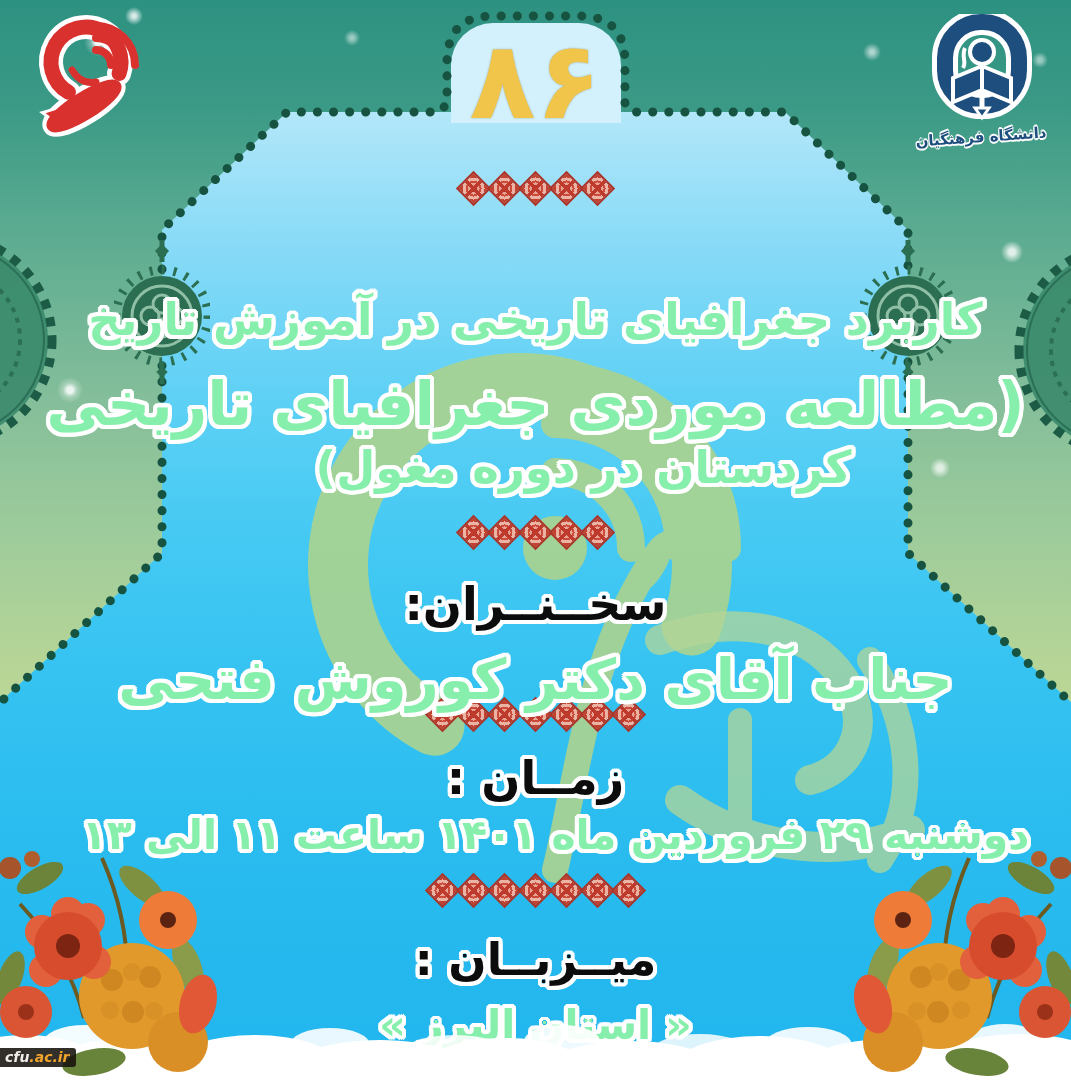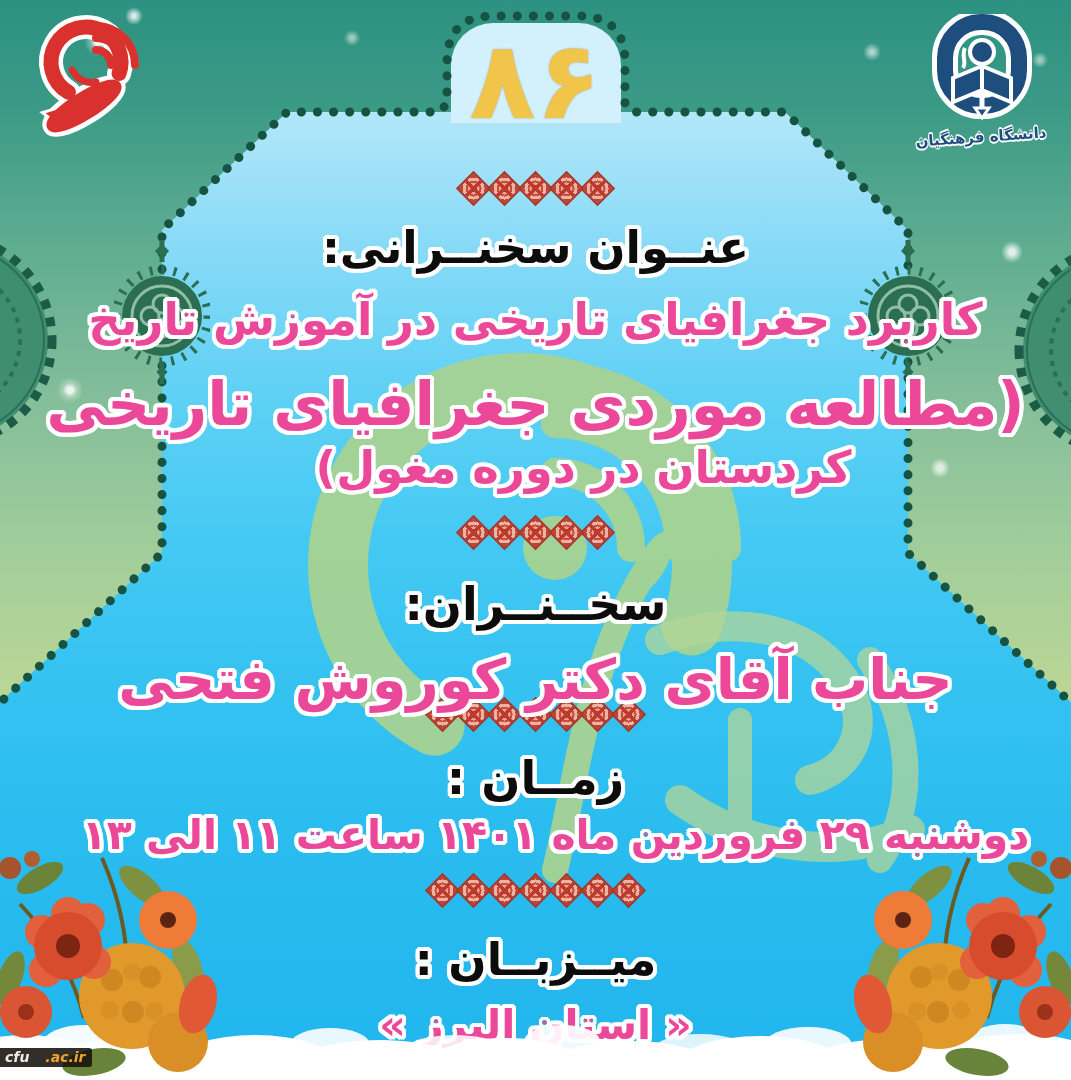--- a/index.html
+++ b/index.html
@@ -61,21 +61,21 @@
   .line{
     position:absolute;left:0;width:100%;text-align:center;direction:rtl;
     font-weight:bold;z-index:7;line-height:1.15;
     text-shadow:
       3px 3px 0 #fff,-3px -3px 0 #fff,3px -3px 0 #fff,-3px 3px 0 #fff,
       4px 0 0 #fff,-4px 0 0 #fff,0 4px 0 #fff,0 -4px 0 #fff,
       2px 4px 0 #fff,-2px 4px 0 #fff,2px -4px 0 #fff,-2px -4px 0 #fff,
       4px 2px 0 #fff,-4px 2px 0 #fff,4px -2px 0 #fff,-4px -2px 0 #fff;
   }
   .black{color:#0c0c0c;}
-  .navy{color:#ec4899;}
+  .navy{color:#86efac;}
   .num86{
     position:absolute;left:0;width:100%;top:22px;text-align:center;z-index:7;
     font-size:108px;line-height:1.1;font-weight:bold;color:#f0c54a;
     text-shadow:0 0 2px rgba(110,100,55,.55);
   }
   
   .clouds{position:absolute;left:0;bottom:0;z-index:8;}
   .flowers{position:absolute;z-index:9;}
   .flowers.left{left:-18px;top:846px;}
   .flowers.right{right:-18px;top:846px;transform:scaleX(-1);}
@@ -87,21 +87,21 @@
     text-shadow:1px 1px 0 #fff,-1px -1px 0 #fff,1px -1px 0 #fff,-1px 1px 0 #fff,0 2px 0 #fff,0 -2px 0 #fff;
     transform:rotate(-4deg);
   }
   .site-tag{
     position:absolute;left:0;top:1048px;z-index:11;
     background:rgba(22,17,12,.88);border-radius:0 3px 3px 0;
     padding:1px 7px 2px 5px;font-style:italic;font-weight:bold;font-size:14px;
     letter-spacing:0;
   }
   .site-tag .pre{color:#efedea;}
-  .site-tag .suf{color:#f2a42a;padding-left:16px;}
+  .site-tag .suf{color:#f2a42a;}
 </style>
 </head>
 <body>
 
 <div class="poster">
 
   <div class="exterior"></div>
   <div class="panel"></div>
   <div class="tab"></div>
 
@@ -176,21 +176,20 @@
     </g>
   </svg>
 
   <div class="num86">۸۶</div>
 
   <div class="divider" style="top:176px;"><span class="diamond"></span><span class="diamond"></span><span class="diamond"></span><span class="diamond"></span><span class="diamond"></span></div>
   <div class="divider" style="top:520px;"><span class="diamond"></span><span class="diamond"></span><span class="diamond"></span><span class="diamond"></span><span class="diamond"></span></div>
   <div class="divider" style="top:702px;"><span class="diamond"></span><span class="diamond"></span><span class="diamond"></span><span class="diamond"></span><span class="diamond"></span><span class="diamond"></span><span class="diamond"></span></div>
   <div class="divider" style="top:878px;"><span class="diamond"></span><span class="diamond"></span><span class="diamond"></span><span class="diamond"></span><span class="diamond"></span><span class="diamond"></span><span class="diamond"></span></div>
 
-  <div class="line black" style="top:222px;font-size:45px;">عنــوان سخنــرانی:</div>
   <div class="line navy" style="top:294px;font-size:45px;">کاربرد جغرافیای تاریخی در آموزش تاریخ</div>
   <div class="line navy" style="top:370px;font-size:60px;">(مطالعه موردی جغرافیای تاریخی</div>
   <div class="line navy" style="top:442px;font-size:45px;margin-left:48px;">کردستان در دوره مغول)</div>
 
   <div class="line black" style="top:578px;font-size:46px;">سخــنــران:</div>
   <div class="line navy" style="top:648px;font-size:56px;">جناب آقای دکتر کوروش فتحی</div>
 
   <div class="line black" style="top:752px;font-size:46px;">زمــان :</div>
   <div class="line navy" style="top:812px;font-size:41px;margin-left:20px;">دوشنبه  ۲۹ فروردین ماه ۱۴۰۱ ساعت ۱۱ الی ۱۳</div>
 

